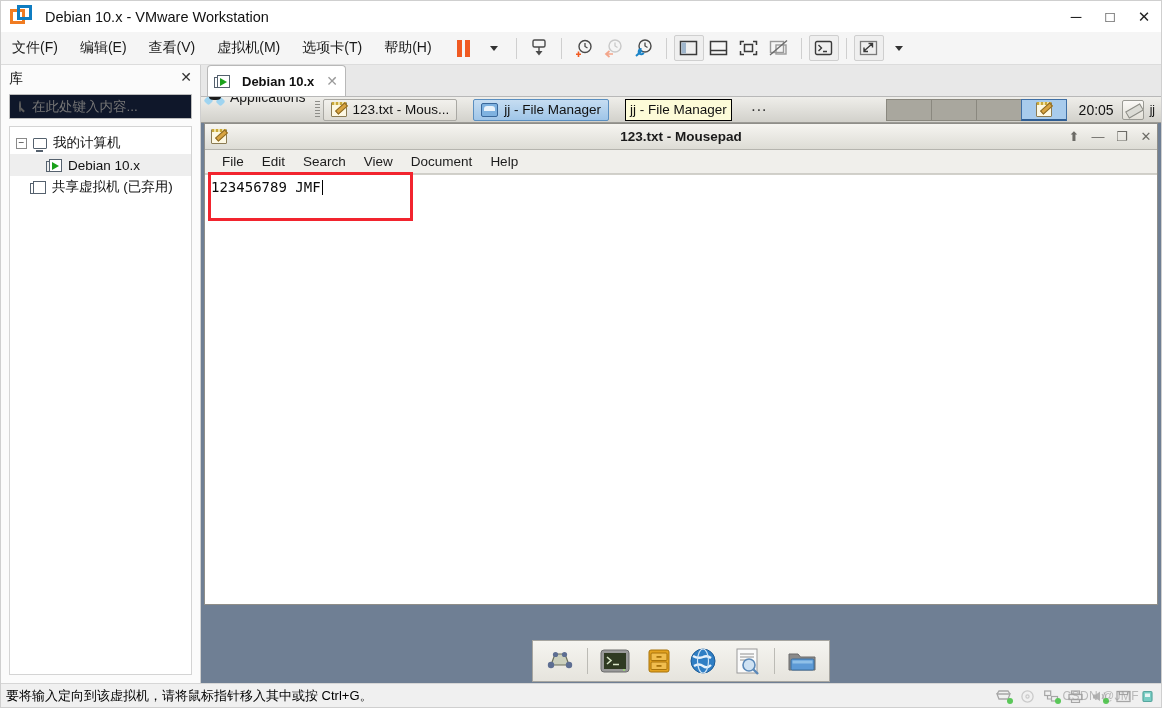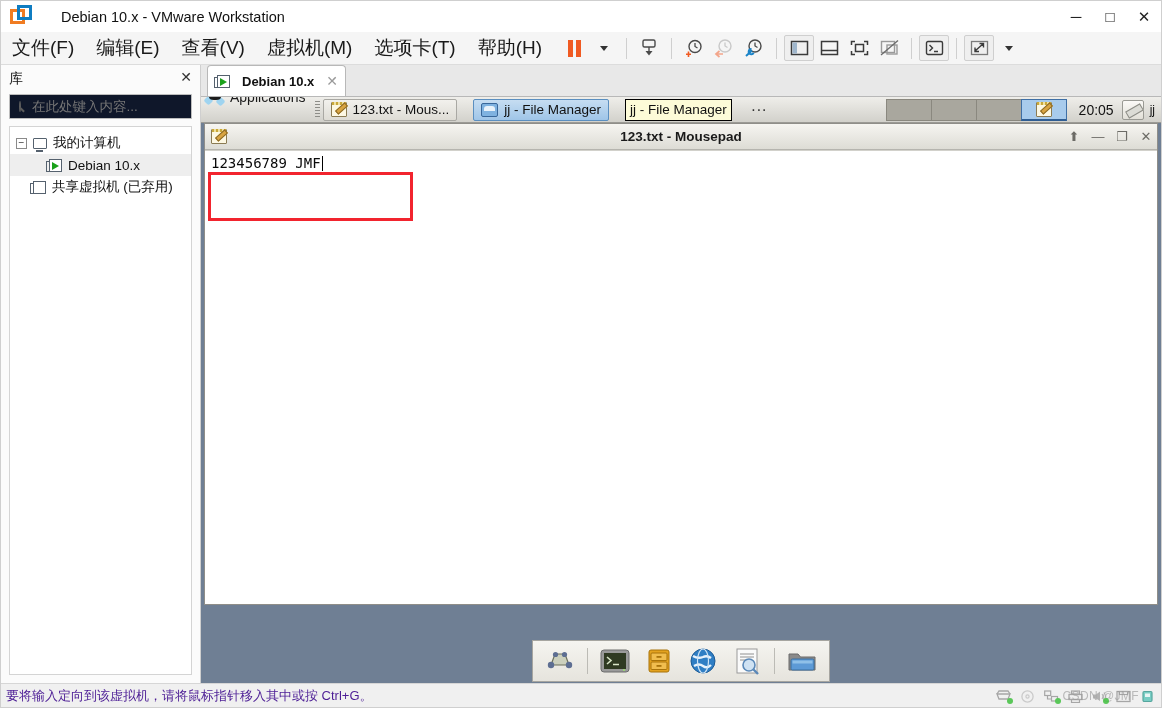--- a/index.html
+++ b/index.html
@@ -30,21 +30,21 @@
     position: absolute; left: 0; top: 4px;
     width: 15px; height: 15px;
     border: 3px solid #f07c22; background: #fff;
   }
   .vm-logo .sq-b {
     position: absolute; left: 7px; top: 0px;
     width: 15px; height: 15px;
     border: 3px solid #0f7dc2; background: transparent;
   }
   .title-text {
-    margin-left: 27px;
+    margin-left: 11px;
     font-size: 14.5px; color: #111;
   }
   .win-ctrls {
     position: absolute; right: 0; top: 0;
     height: 31px; display: flex; align-items: center;
   }
   .win-btn {
     width: 34px; height: 31px;
     display: flex; align-items: center; justify-content: center;
     font-size: 15px; color: #222; line-height: 1;
@@ -53,21 +53,21 @@
   
   .menubar {
     height: 33px; min-height: 33px;
     background: #f5f5f5;
     display: flex; align-items: center;
     border-bottom: 1px solid #dcdcdc;
     position: relative;
   }
   .menu-item {
     padding: 3px 11px;
-    font-size: 19px; color: #1a1a1a;
+    font-size: 14px; color: #1a1a1a;
     white-space: nowrap;
   }
 
   .tb-sep {
     width: 1px; height: 21px; background: #cfcfcf; margin: 0 7px;
   }
   .toolbar { display: flex; align-items: center; margin-left: 6px; }
   .tbtn {
     width: 30px; height: 26px;
     display: flex; align-items: center; justify-content: center;
@@ -336,21 +336,21 @@
   }
   .dock .sep { width: 1px; height: 26px; background: #bcbbb5; }
   .dock-ico { width: 34px; height: 32px; position: relative; }
 
   
   .statusbar {
     height: 24px; min-height: 24px;
     background: #f0f0f0; border-top: 1px solid #d6d6d6;
     display: flex; align-items: center; position: relative;
   }
-  .status-text { font-size: 13px; color: #4c1d95; padding-left: 5px; }
+  .status-text { font-size: 13px; color: #000000; padding-left: 5px; }
   .status-icons {
     position: absolute; right: 6px; display: flex; align-items: center; gap: 9px;
   }
   .sico { width: 15px; height: 13px; position: relative; opacity: .85; }
   .dot-g {
     position: absolute; right: -2px; bottom: -2px;
     width: 6px; height: 6px; border-radius: 50%; background: #41c03f;
   }
   .watermark {
     position: absolute; right: 22px; font-size: 12px; color: #b9b9b9;
@@ -563,20 +563,28 @@
           <div class="mp-title">
             <div class="mp-ico appico"></div>
             <div class="t">123.txt - Mousepad</div>
             <div class="mp-ctrls">
               <div class="mpc">⬆</div>
               <div class="mpc">—</div>
               <div class="mpc">❐</div>
               <div class="mpc">✕</div>
             </div>
           </div>
+          <div class="mp-menu">
+            <span>File</span>
+            <span>Edit</span>
+            <span>Search</span>
+            <span>View</span>
+            <span>Document</span>
+            <span>Help</span>
+          </div>
           <div class="mp-text">
             <span>123456789 JMF</span><span class="caretbar"></span>
           </div>
           <div class="redbox"></div>
         </div>
 
         <div class="dock">
           <div class="dock-ico">
             <svg width="34" height="32" viewBox="0 0 34 32">
               <path d="M8 20 L12 9 H22 L26 20 Z" fill="#ccd0bd" stroke="#6b6f5c" stroke-width="1.2"></path>

